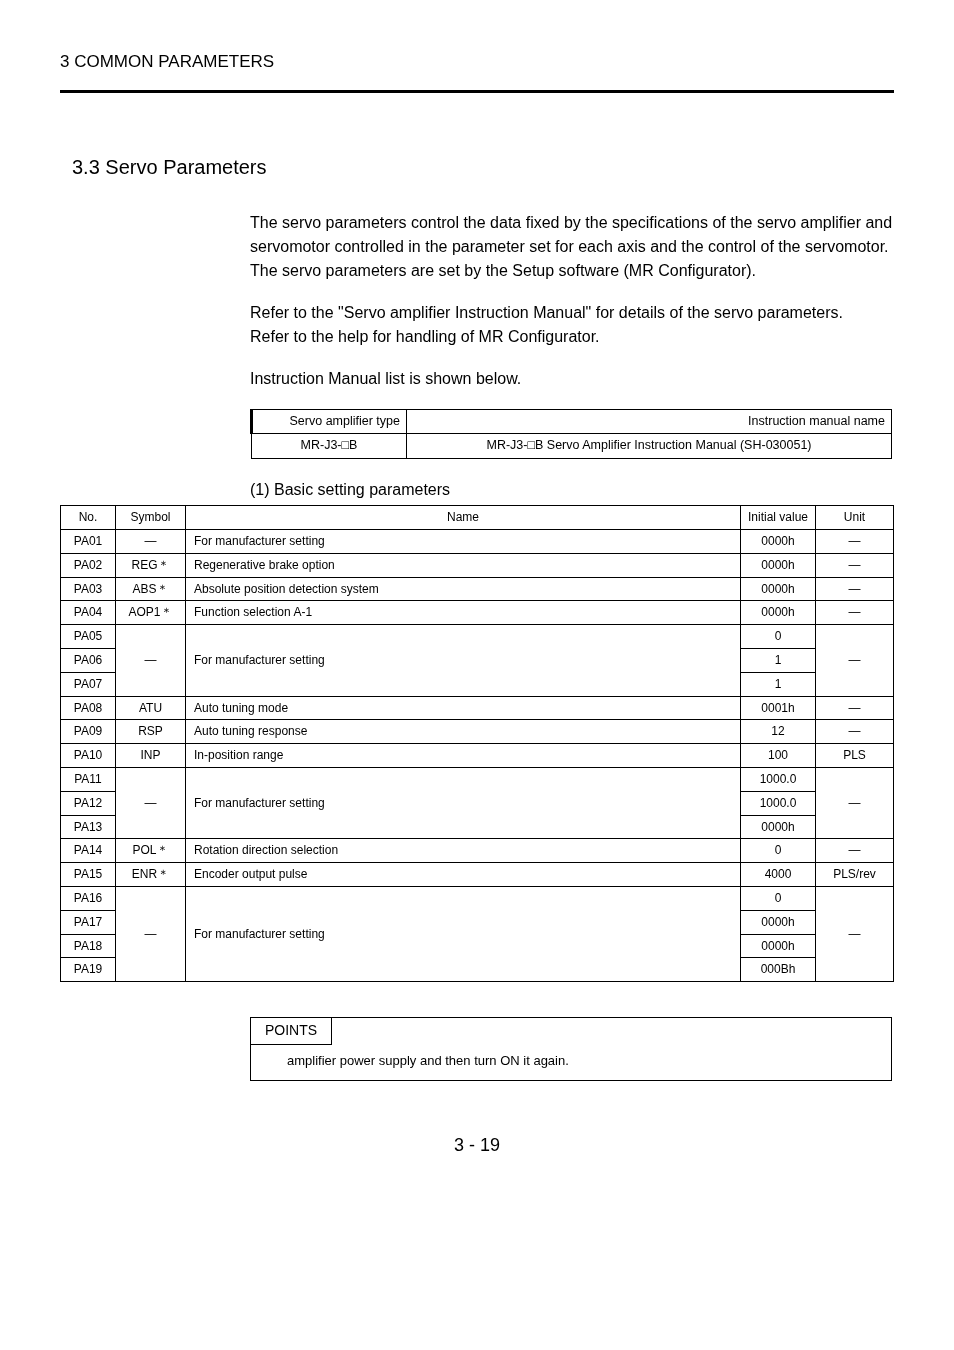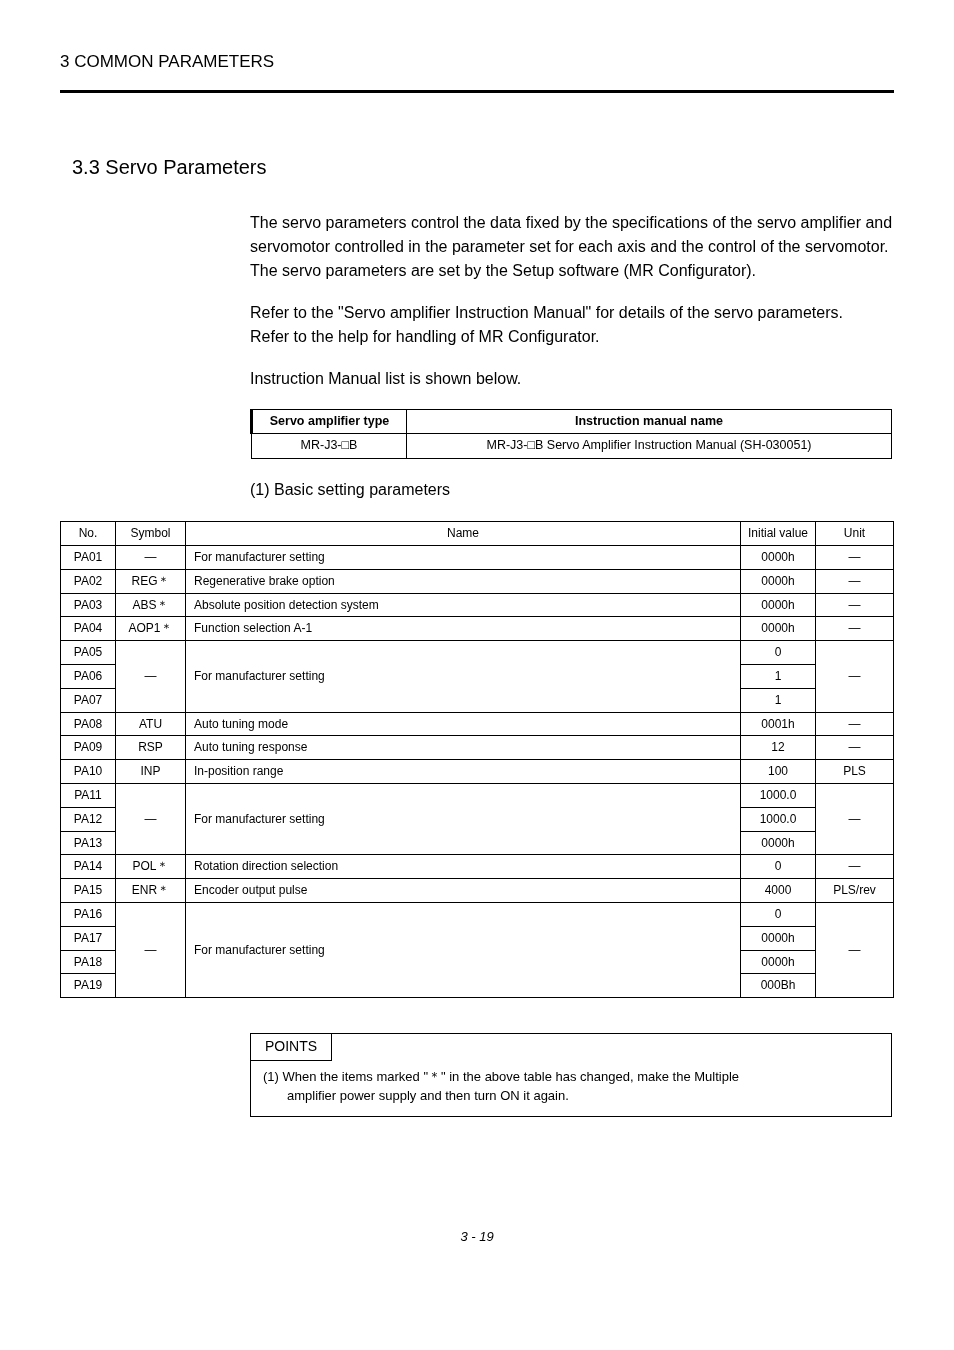--- a/index.html
+++ b/index.html
@@ -36,31 +36,31 @@
       border-collapse: collapse;
       width: 642px;
       font-size: 12.5px;
     }
     .manual-table th, .manual-table td {
       border: 1px solid black;
       padding: 3px 6px;
       text-align: center;
     }
     .manual-table th {
-      font-weight: bold;
-      text-align: center;
+      font-weight: normal;
+      text-align: right;
     }
     .manual-table th.type-col {
       border-left: 3px solid black;
     }
     .subsection-title {
       margin-left: 190px;
       font-size: 16px;
       margin-top: 20px;
-      margin-bottom: 20px;
+      margin-bottom: 4px;
     }
     .param-table {
       border-collapse: collapse;
       width: 100%;
       font-size: 12px;
     }
     .param-table th, .param-table td {
       border: 1px solid black;
       padding: 3px 5px;
       text-align: center;
@@ -94,23 +94,22 @@
     .points-content {
       padding: 6px 12px 10px 12px;
       line-height: 1.5;
     }
     .points-content .indent {
       padding-left: 24px;
       display: block;
     }
     .page-number {
       text-align: center;
-      margin-top: 111px;
-      font-size: 13px;
-      font-style: italic;
+      margin-top: 52px;
+      font-size: 18px;
     }
   </style>
 </head>
 <body>
 
 <div class="header-section">
   <div class="header-title">3  COMMON PARAMETERS</div>
 </div>
 
 <div class="section-title">3.3 Servo Parameters</div>
@@ -262,18 +261,17 @@
   <tr>
     <td>PA19</td>
     <td>000Bh</td>
   </tr>
 </tbody>
   </table>
 
 <div class="points-box">
   <div class="points-header">POINTS</div>
   <div class="points-content">
-    <span>(1) When the items marked "＊" in the above table has changed, make the Multiple</span>
     <span class="indent">amplifier power supply and then turn ON it again.</span>
   </div>
 </div>
 
 <div class="page-number">3 - 19</div>
 
 </body></html>

